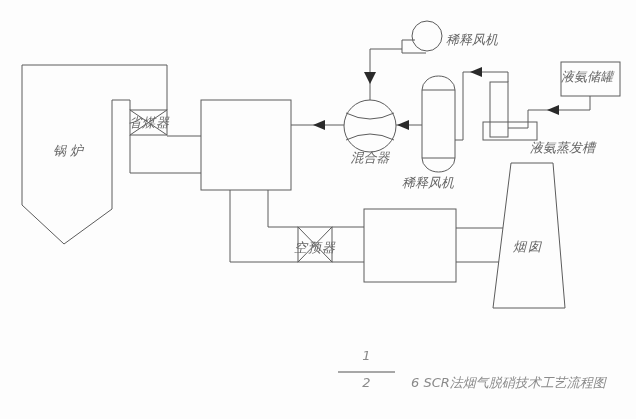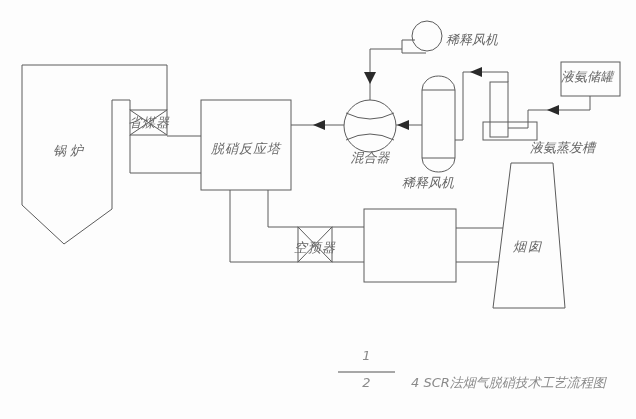--- a/index.html
+++ b/index.html
@@ -82,21 +82,20 @@
 
     <rect class="shape" x="561" y="62" width="59" height="34"></rect>
 
     <line x1="338" y1="372" x2="395" y2="372" stroke="#8a8a8a" stroke-width="1.5"></line>
   </svg>
 
   <div class="lbl" style="left:53px; top:143px; letter-spacing:4px;">锅炉</div>
 
   <div class="lbl" style="left:128px; top:115px; letter-spacing:1px;">省煤器</div>
 
-  <div class="lbl center" style="left:201px; top:141px; width:90px; letter-spacing:1px;">脱硝反应塔</div>
 
   <div class="lbl" style="left:446px; top:32px;">稀释风机</div>
 
   <div class="lbl center" style="left:344px; top:150px; width:52px;">混合器</div>
 
   <div class="lbl" style="left:402px; top:175px;">稀释风机</div>
 
   <div class="lbl" style="left:482px; top:140px;margin-left:48px;">液氨蒸发槽</div>
 
   <div class="lbl center" style="left:561px; top:69px; width:44px;">液氨储罐</div>
@@ -104,15 +103,15 @@
   <div class="lbl" style="left:294px; top:240px; letter-spacing:1px;">空预器</div>
 
 
   <div class="lbl center" style="left:499px; top:239px; width:58px; letter-spacing:2px;">烟囱</div>
 
   <div class="lbl cap center" style="left:338px; top:348px; width:57px;">1</div>
 
   <div class="lbl cap center" style="left:338px; top:375px; width:57px;">2</div>
 
 
-  <div class="lbl cap" style="left:411px; top:375px;">4 SCR法烟气脱硝技术工艺流程图</div>
+  <div class="lbl cap" style="left:411px; top:375px;">6 SCR法烟气脱硝技术工艺流程图</div>
 
 </div>
 
 </body></html>

